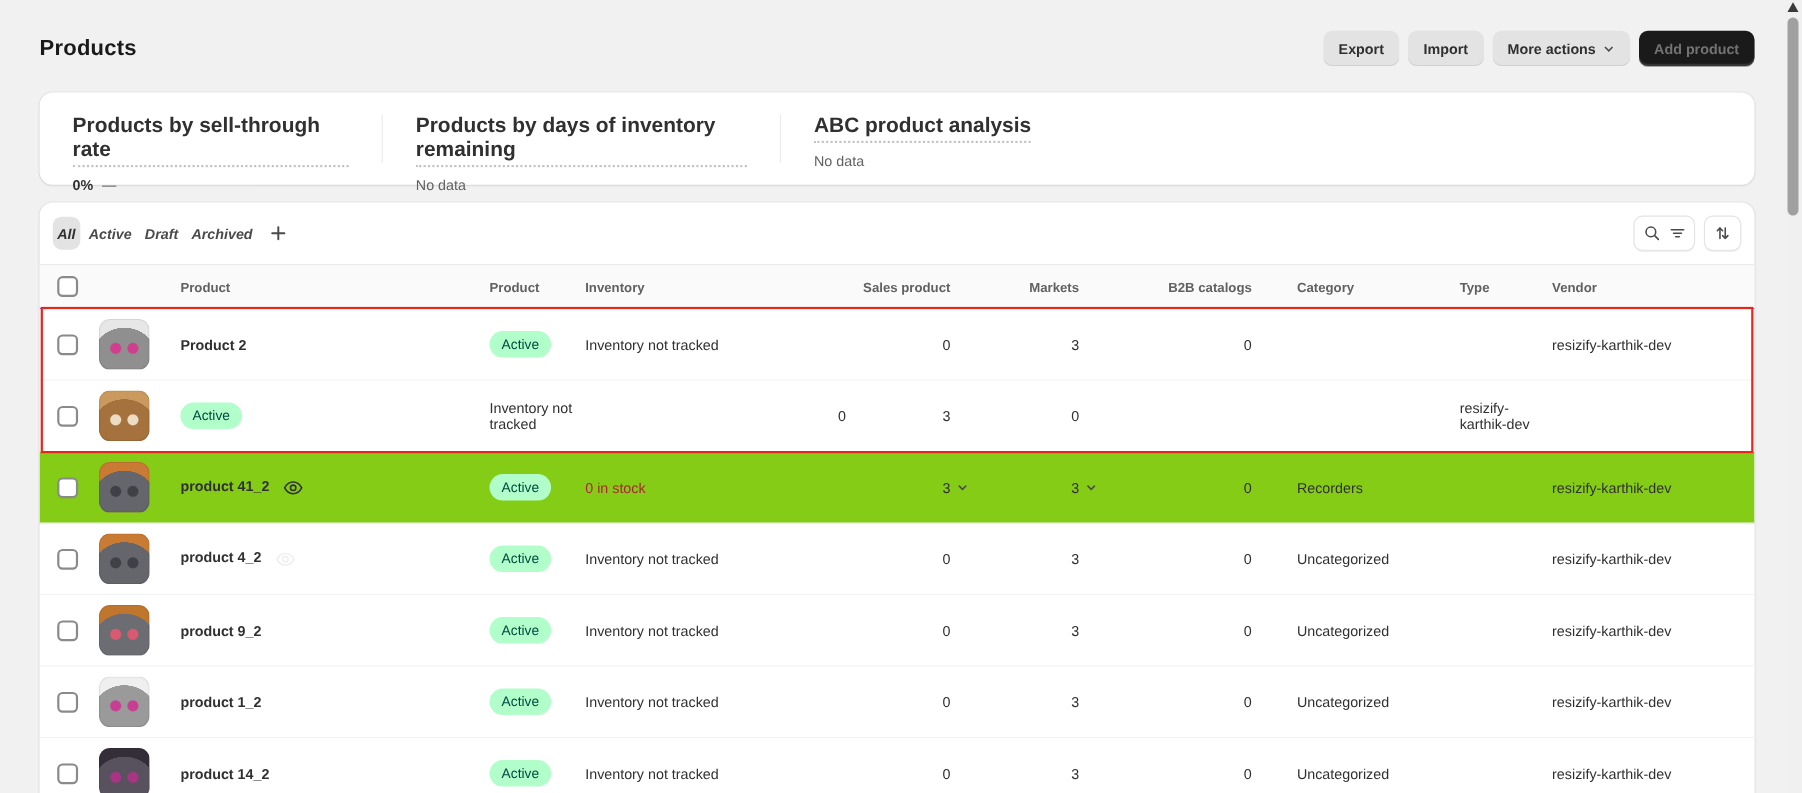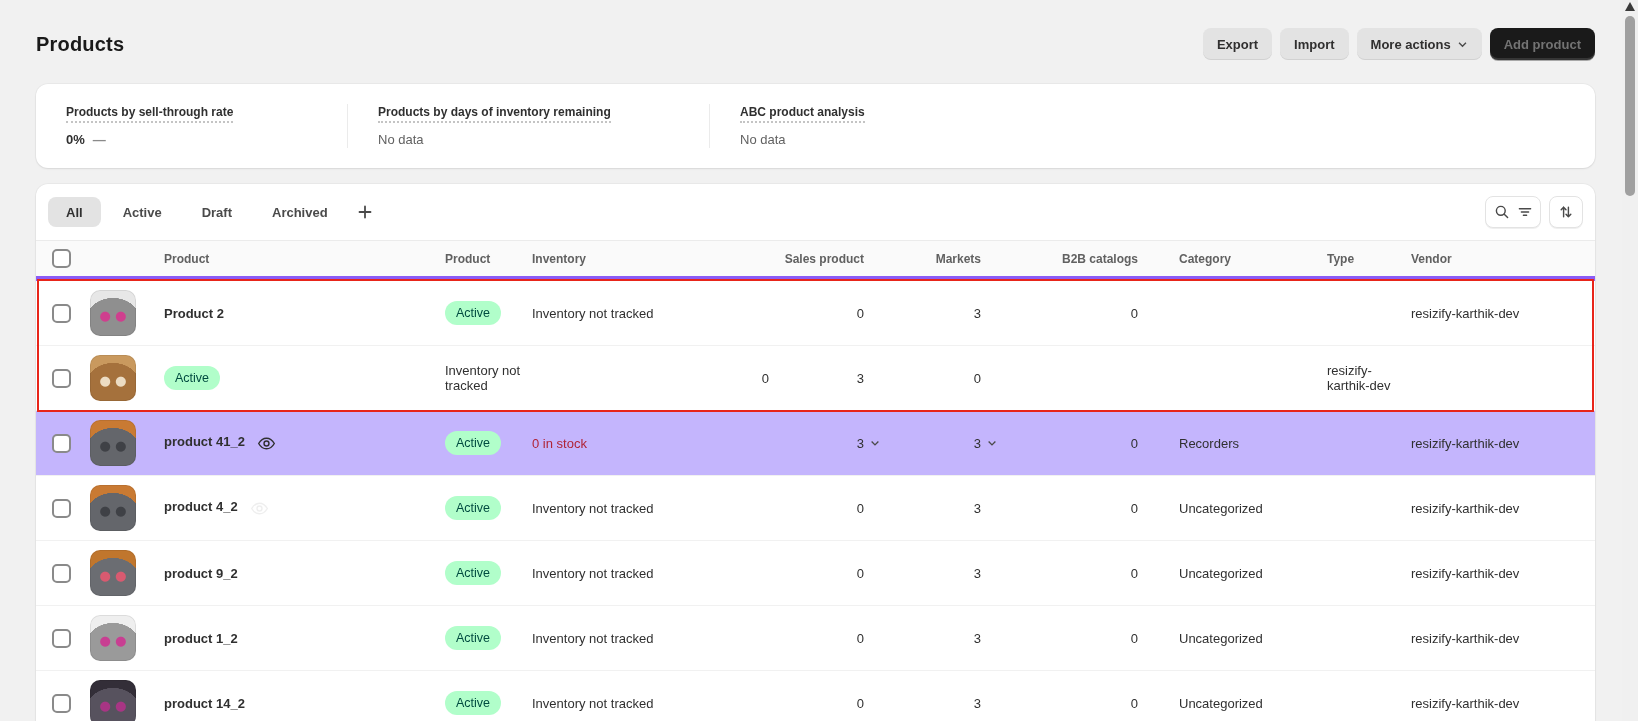--- a/index.html
+++ b/index.html
@@ -29,63 +29,63 @@
   .analytics-card {
     margin-top:22px; background:#fff; border-radius:12px;
     box-shadow:0 1px 2px rgba(0,0,0,.08), 0 0 0 1px rgba(0,0,0,.03);
     display:flex; padding:20px 0; height:84px;
   }
   .metric { padding:0 30px; }
   .metric.m1 { width:312px; border-right:1px solid #ebebeb; }
   .metric.m2 { width:362px; border-right:1px solid #ebebeb; }
   .metric.m3 { flex:1; }
   .metric-title {
-    font-size:12px; font-weight:600; color:#303030; display:inline-block;
+    font-size:19px; font-weight:600; color:#303030; display:inline-block;
     border-bottom:2px dotted #c4c4c4; padding-bottom:2px; cursor:pointer;
   }
   .metric-value { margin-top:9px; font-size:13px; color:#616161; display:flex; align-items:center; gap:8px; }
   .metric-value .val { font-weight:700; color:#303030; }
   .metric-value .dash { color:#8a8a8a; font-weight:700; }
 
   
   .table-card {
     margin-top:16px; background:#fff; border-radius:12px 12px 0 0;
     box-shadow:0 1px 2px rgba(0,0,0,.08), 0 0 0 1px rgba(0,0,0,.03);
     position:relative; height:560px; overflow:hidden;
   }
   .tabs-bar { display:flex; justify-content:space-between; align-items:center; padding:12px; height:56px; }
   .tabs { display:flex; align-items:center; gap:4px; }
   .tab {
     border:none; background:transparent; cursor:pointer; font-family:inherit;
-    font-size:13px; font-weight:600; color:#4a4a4a; padding:7px 18px; border-radius:8px; height:30px;
+    font-size:13px; font-weight:600; color:#4a4a4a; padding:7px 4px; border-radius:8px; height:30px;font-style:italic;
   }
   .tab.active { background:#e3e3e3; color:#303030; }
   .tab-add { width:30px; height:30px; border:none; background:transparent; border-radius:8px; cursor:pointer; display:inline-flex; align-items:center; justify-content:center; }
   .view-controls { display:flex; gap:8px; }
   .icon-btn {
     background:#fff; border:1px solid #e3e3e3; border-radius:8px; height:32px; cursor:pointer;
     display:inline-flex; align-items:center; justify-content:center; gap:7px;
     box-shadow:0 1px 0 rgba(26,26,26,.07);
   }
   .icon-btn.combo { width:56px; }
   .icon-btn.single { width:34px; }
   .icon-btn svg { stroke:#4a4a4a; fill:none; stroke-width:1.8; stroke-linecap:round; }
 
   
   .tbl { --cols:50px 78px minmax(240px,1fr) 87px 237px 95px 117px 157px 189px 84px 184px; }
   .thead {
     display:grid; grid-template-columns:var(--cols); align-items:center; height:41px;
-    background:#fafafa; border-top:1px solid #ebebeb; border-bottom:5px solid #8b5cf6;
+    background:#fafafa; border-top:1px solid #ebebeb; border-bottom:1px solid #8b5cf6;
     font-size:12px; color:#616161; font-weight:600;
   }
   .trow {
     display:grid; grid-template-columns:var(--cols); align-items:center; height:65px;
     background:#fff; border-bottom:1px solid #f1f1f1;
   }
-  .trow.hovered { background:#c4b5fd; }
+  .trow.hovered { background:#84cc16; }
   .cell { min-width:0; }
   .cell.num { text-align:right; display:flex; justify-content:flex-end; align-items:center; }
   .cell.cat { padding-left:41px; }
   .cell-check { display:flex; justify-content:center; }
   .checkbox {
     width:19px; height:19px; border:2px solid #8a8a8a; border-radius:5px; background:#fff;
     display:inline-block; cursor:pointer;
   }
   .avatar {
     width:46px; height:46px; border-radius:10px; margin-left:4px;

